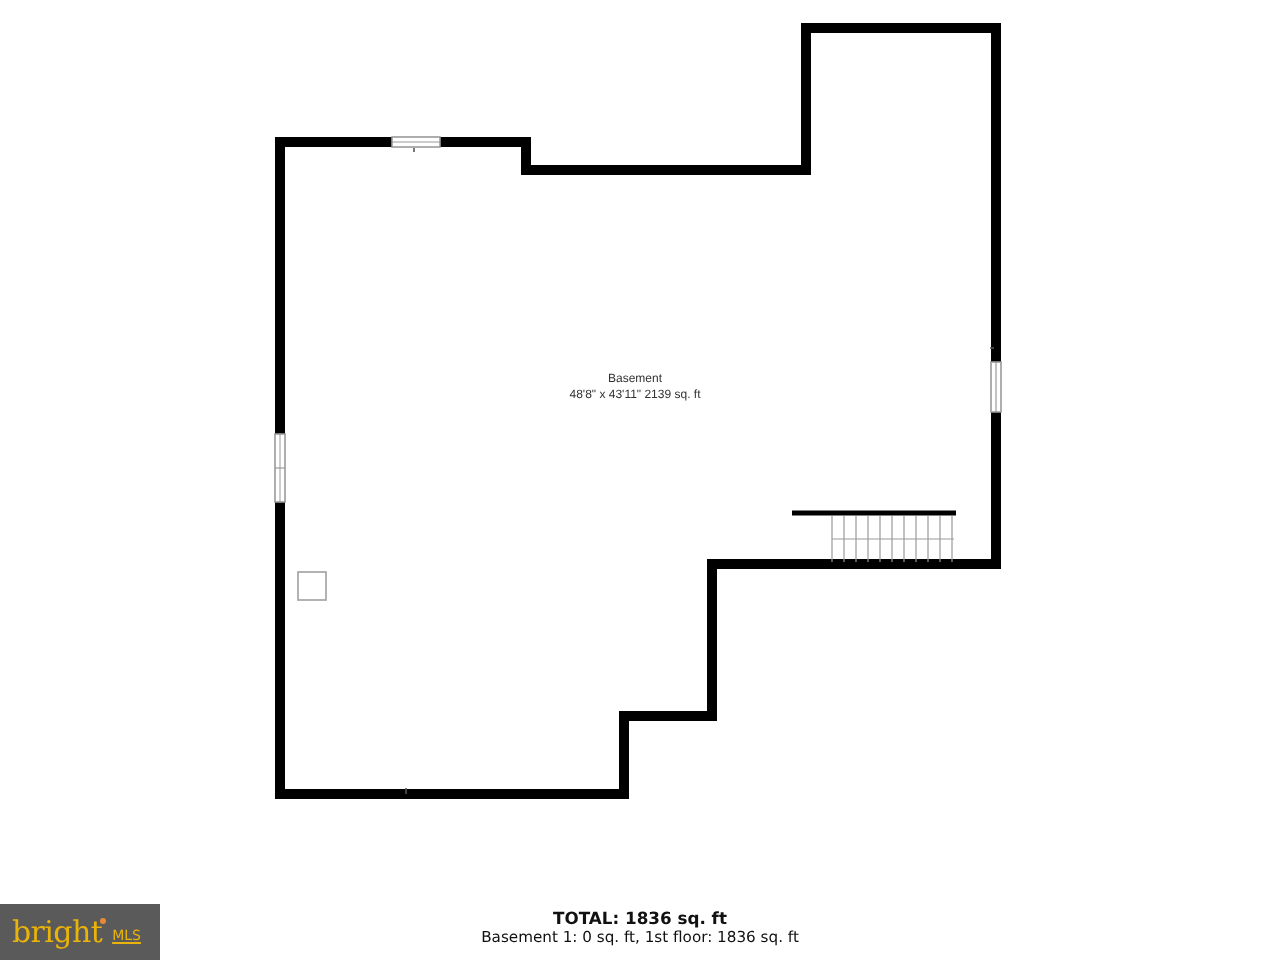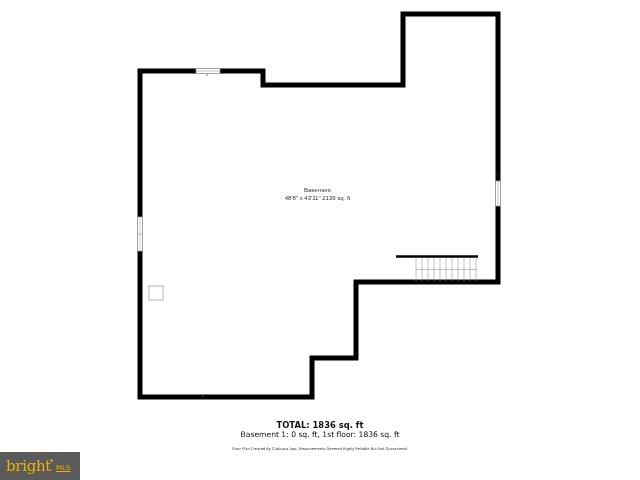--- a/index.html
+++ b/index.html
@@ -9,21 +9,21 @@
     }
     #plan { position: absolute; left: 0; top: 0; }
     .room-label {
       position: absolute; left: 200px; top: 186px; width: 235px;
       text-align: center; color: #333; font-size: 6px; line-height: 8px;
     }
     .summary {
       position: absolute; left: 100px; top: 420px; width: 440px;
       text-align: center; color: #111; font-family: "DejaVu Sans", sans-serif;
     }
-    .summary .total { font-weight: bold; font-size: 8.4px; line-height: 10px; }
+    .summary .total { font-weight: bold; font-size: 8.4px; line-height: 10px; margin-top: 34px; }
     .summary .line { font-size: 7.6px; line-height: 9.6px; }
     .summary .credit { font-size: 3.6px; line-height: 6px; color: #333; margin-top: 6px; }
     .logo {
       position: absolute; left: 0; top: 452px; width: 80px; height: 28px;
       background: #5a5a5a; color: #eab308; display: flex; align-items: center;
       padding-left: 6px; box-sizing: border-box;
     }
     .logo .brand { font-family: "DejaVu Serif", serif; font-size: 15px; letter-spacing: -0.3px; }
     .logo .mls { font-family: "DejaVu Sans", sans-serif; font-size: 7px; margin-left: 2px; margin-top: 4px; text-decoration: underline; }
     .logo .spark { display:inline-block; width:3px; height:3px; background:#e8893a; border-radius:50%; position:relative; top:-6px; left:-1px; }

